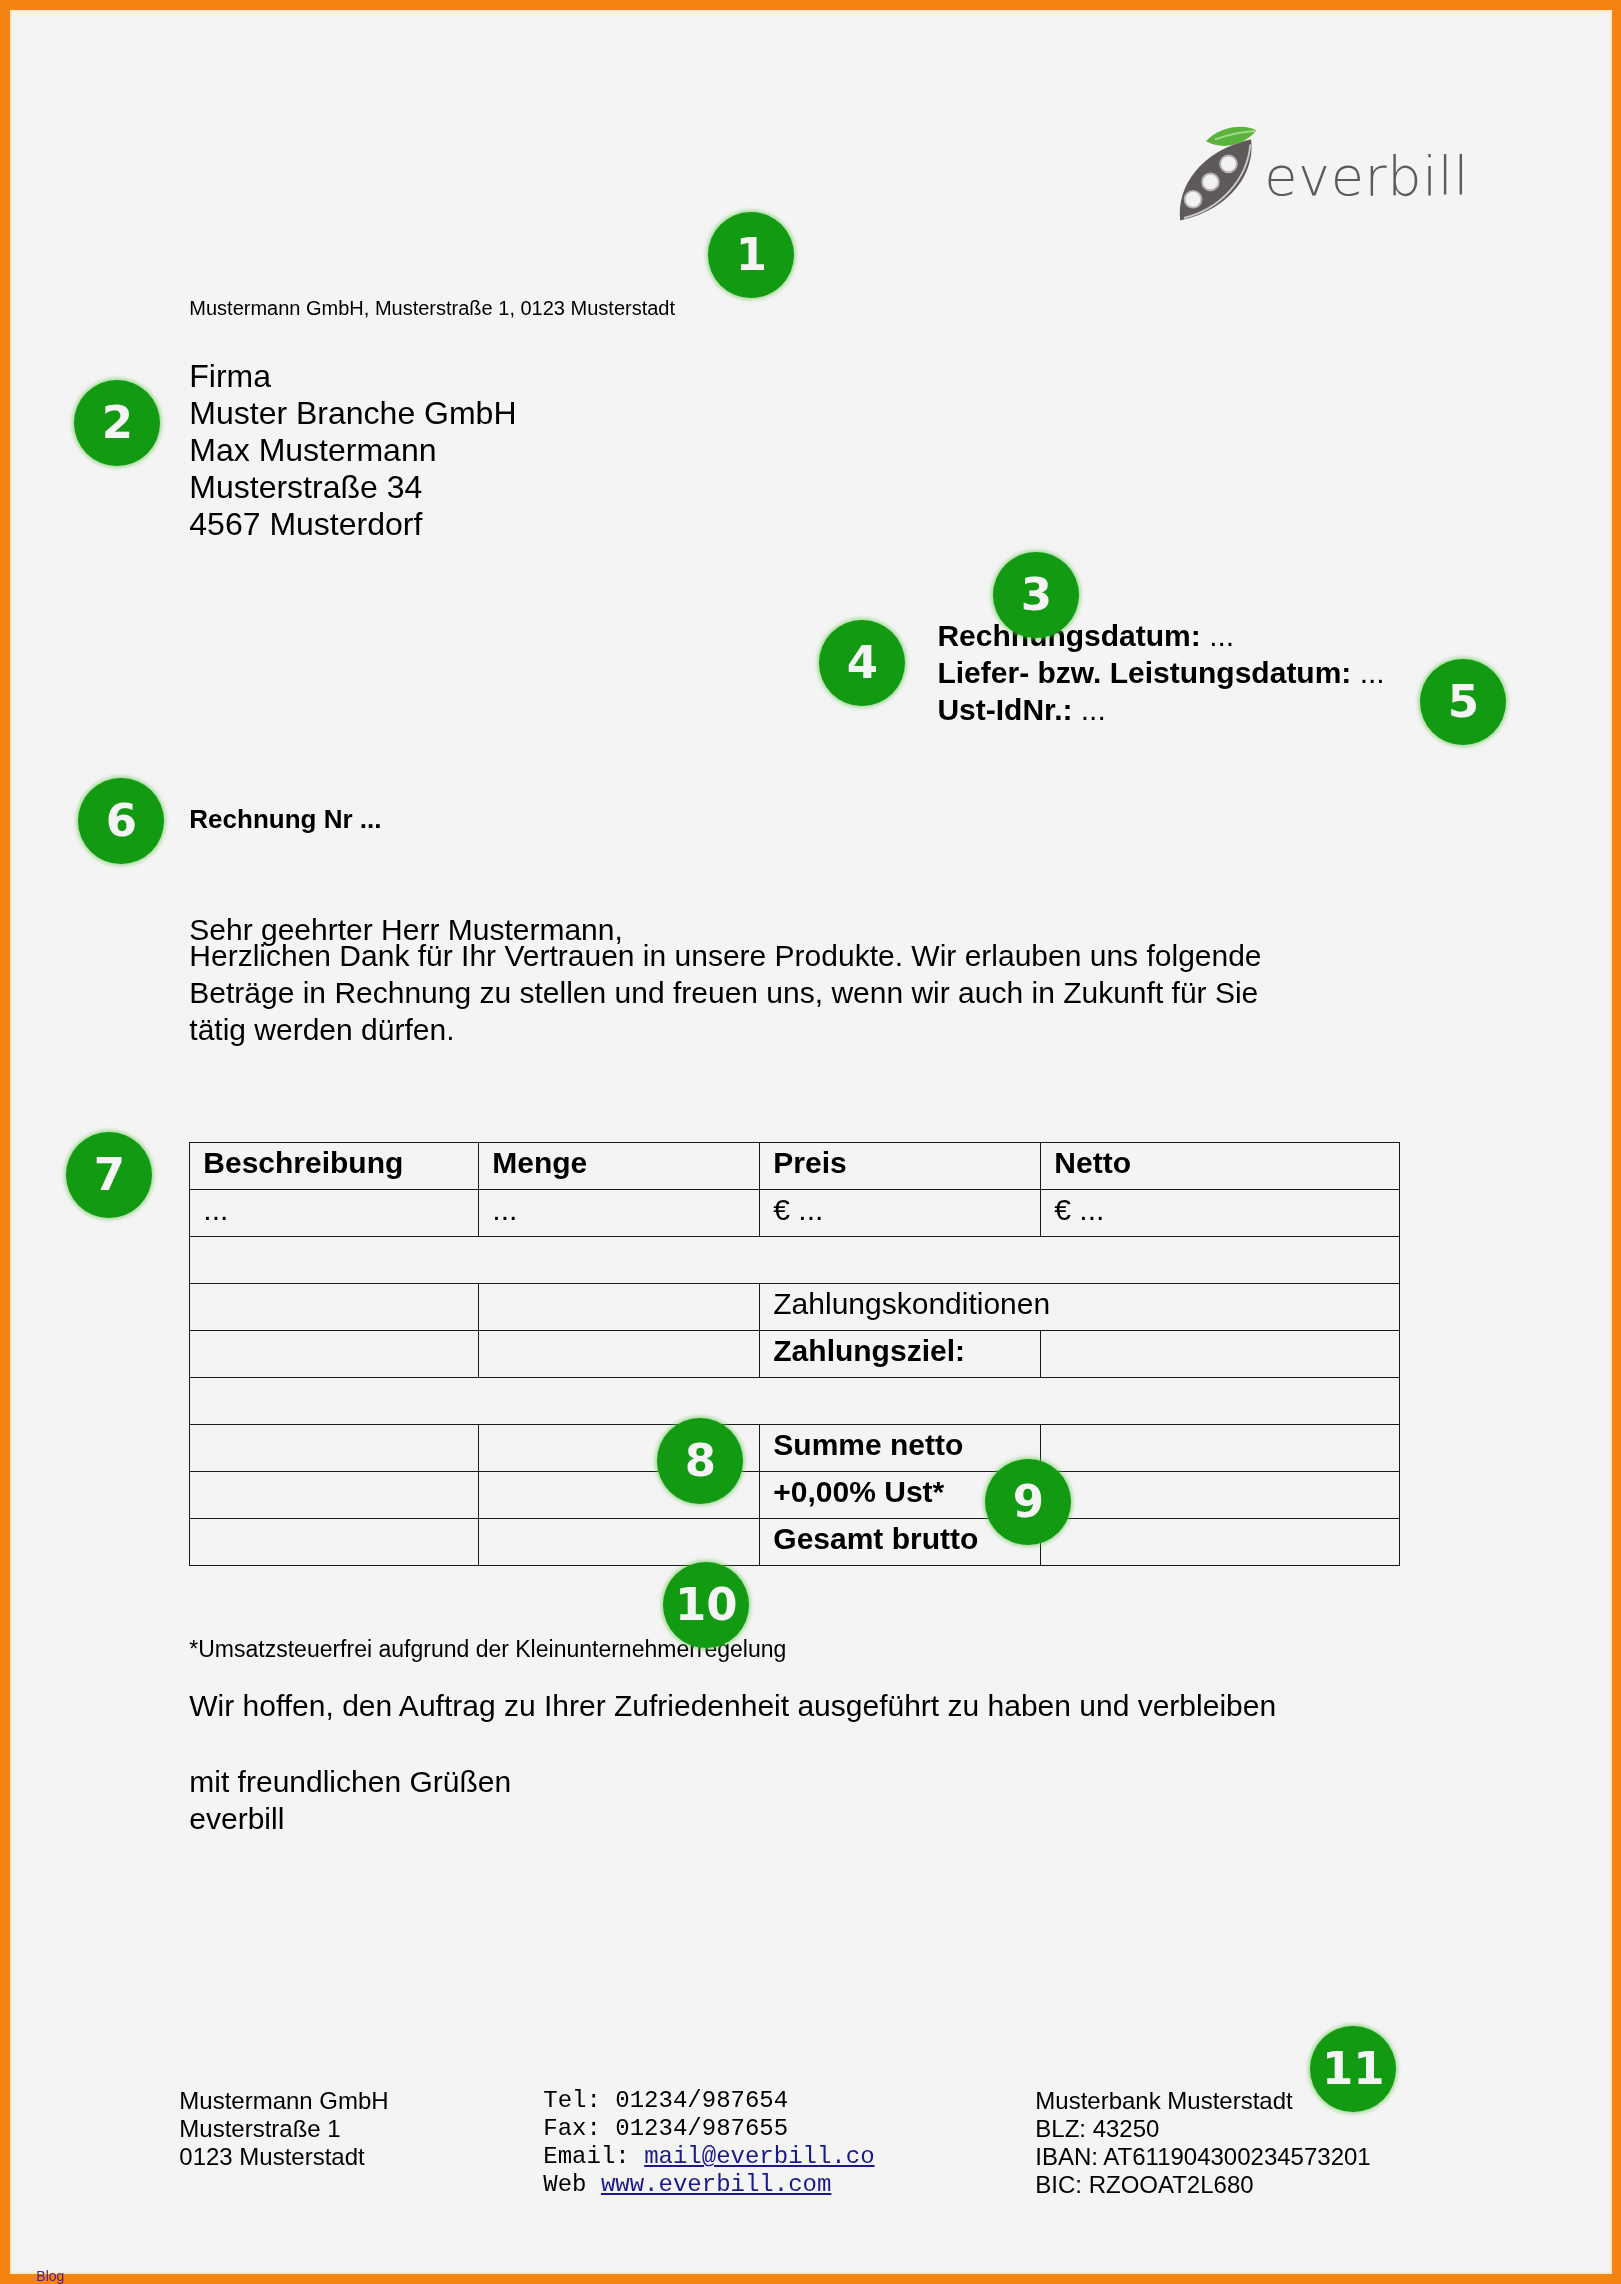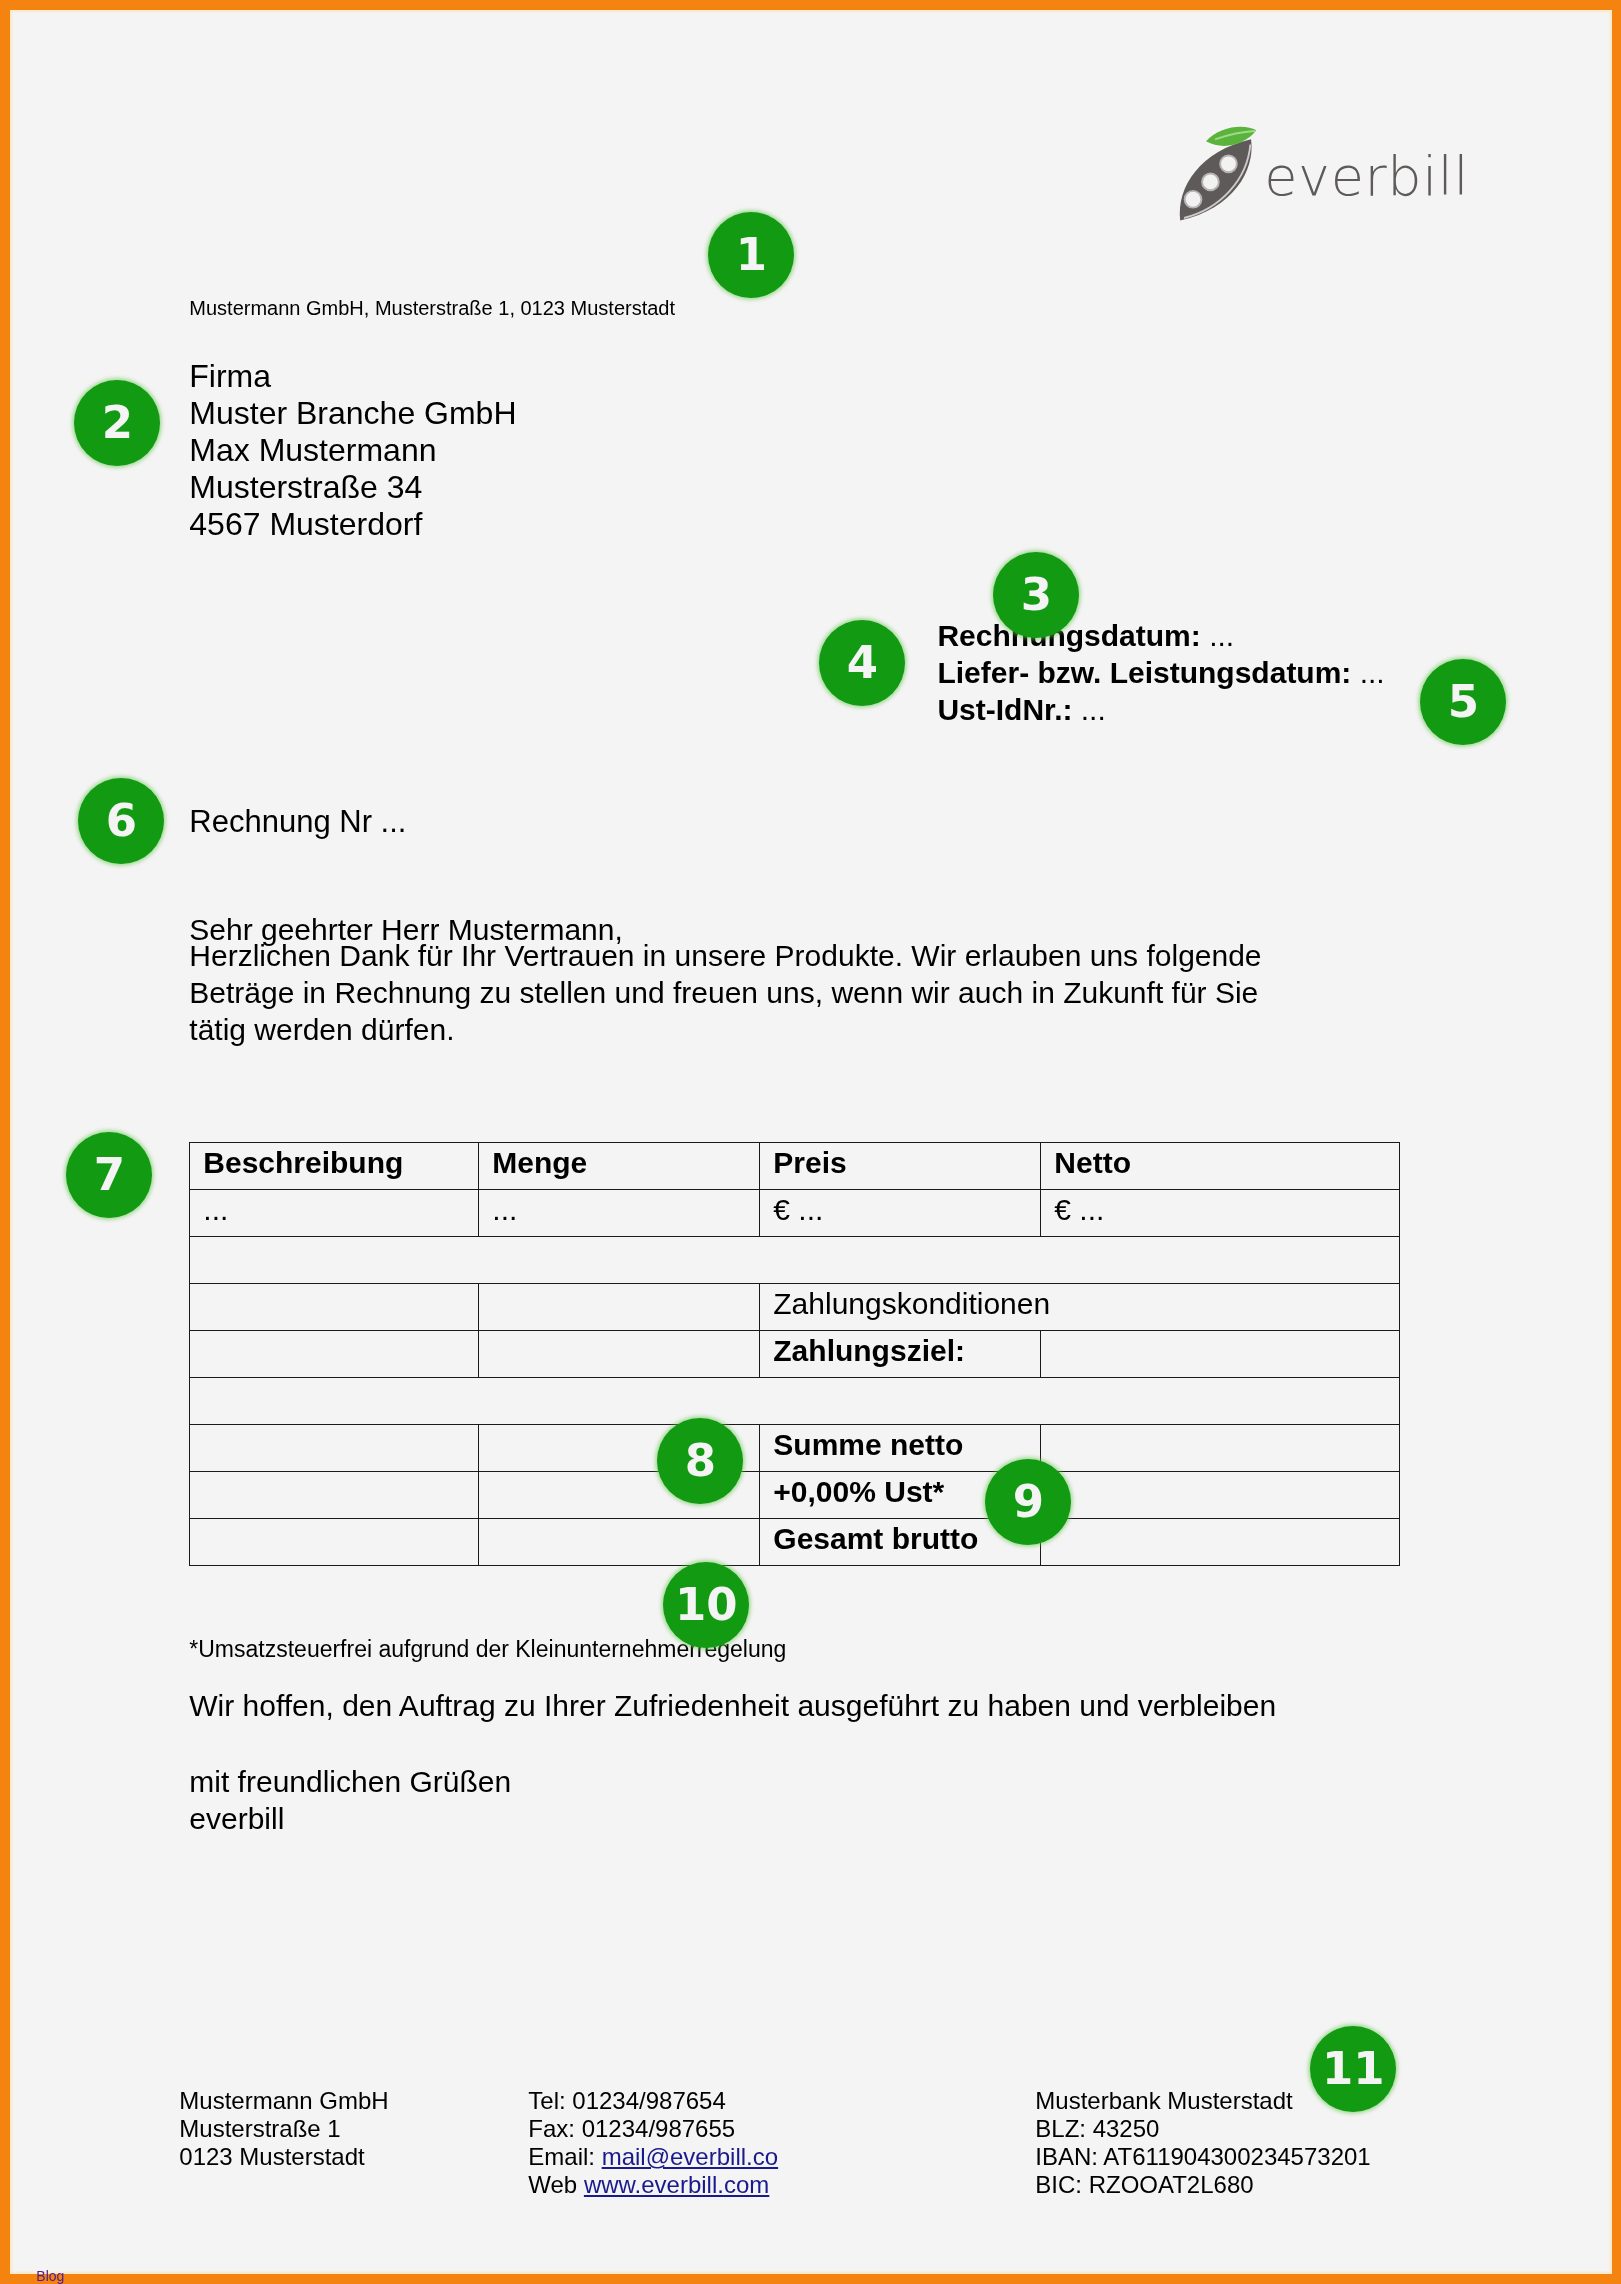--- a/index.html
+++ b/index.html
@@ -20,21 +20,21 @@
   .logo { position: absolute; left: 1165px; top: 115px; width: 238px; height: 97px; }
   .logo-text { position: absolute; left: 89px; top: 19.3px; font-size: 54px; color: #5E5A59; letter-spacing: 0.6px; font-family: "DejaVu Sans", sans-serif; font-weight: 300; }
 
   .sender-line { left: 179px; top: 287px; font-size: 20px; }
   .address { left: 179px; top: 348px; font-size: 32px; line-height: 37px; }
   .address div { white-space: nowrap; }
 
   .meta { right: 227px; top: 607px; font-size: 30px; line-height: 37px; }
   .meta .label { font-weight: bold; }
 
-  .invoice-title { left: 179px; top: 794px; font-size: 31px; font-weight: normal; }
+  .invoice-title { left: 179px; top: 794px; font-size: 26px; font-weight: bold; }
   .greeting { left: 179px; top: 903px; font-size: 30px; }
   .intro { left: 179px; top: 927px; font-size: 30px; line-height: 37px; }
   .intro div { white-space: nowrap; }
 
   
   .inv-table {
     position: absolute; left: 179px; top: 1132px; width: 1210px;
     border-collapse: collapse; table-layout: fixed;
     font-size: 30px;
   }
@@ -165,21 +165,21 @@
   <div class="abs signoff">
     <div>mit freundlichen Grüßen</div>
     <div>everbill</div>
   </div>
 
   <div class="footer-col" style="left:169px;">
     <div>Mustermann GmbH</div>
     <div>Musterstraße 1</div>
     <div>0123 Musterstadt</div>
   </div>
-  <div class="footer-col" style="left:518px;">
+  <div class="footer-col" style="left:533px;font-family:Liberation Mono, monospace;">
     <div>Tel: 01234/987654</div>
     <div>Fax: 01234/987655</div>
     <div><span>Email: </span><a>mail@everbill.co</a></div>
     <div><span>Web </span><a>www.everbill.com</a></div>
   </div>
   <div class="footer-col" style="left:1025px;">
     <div>Musterbank Musterstadt</div>
     <div>BLZ: 43250</div>
     <div>IBAN: AT611904300234573201</div>
     <div>BIC: RZOOAT2L680</div>

